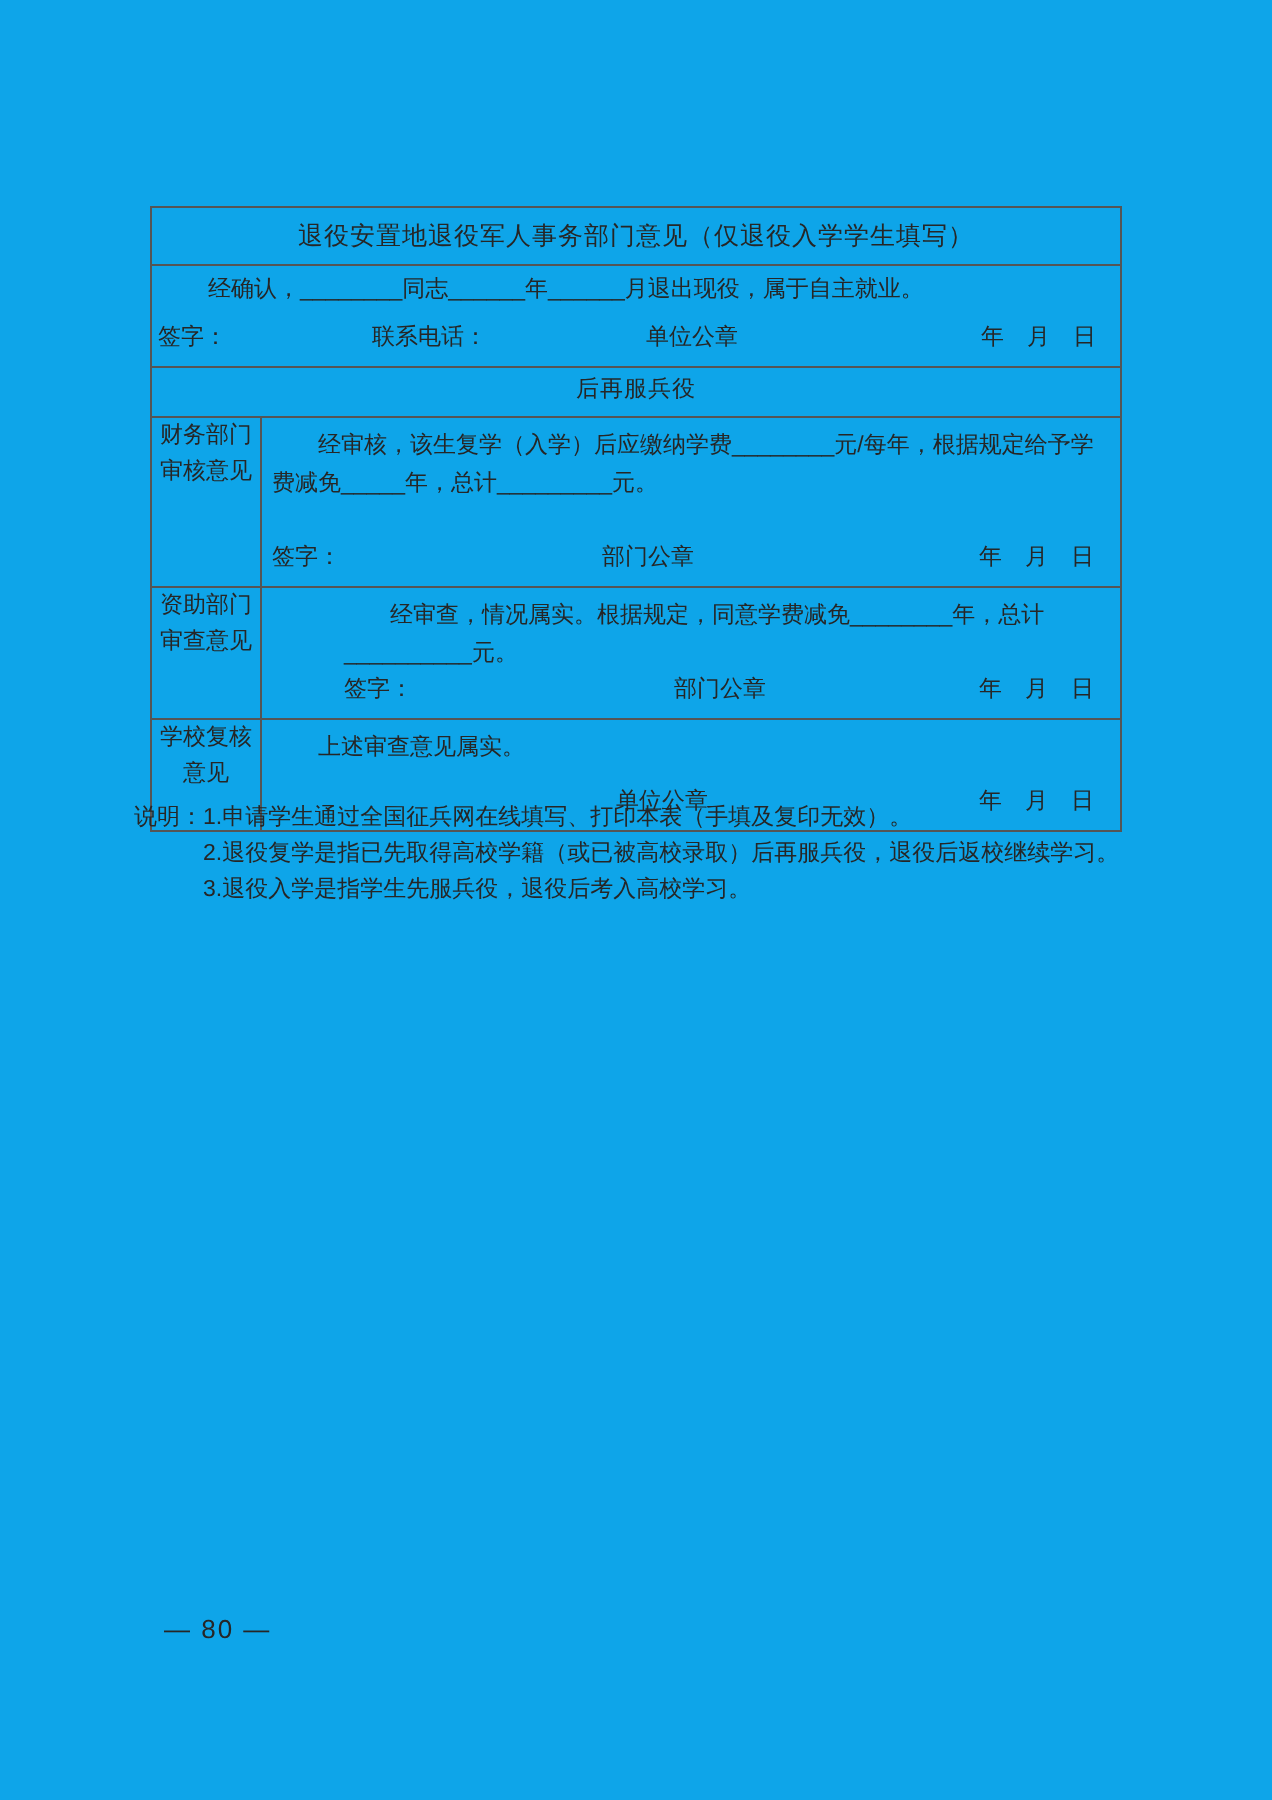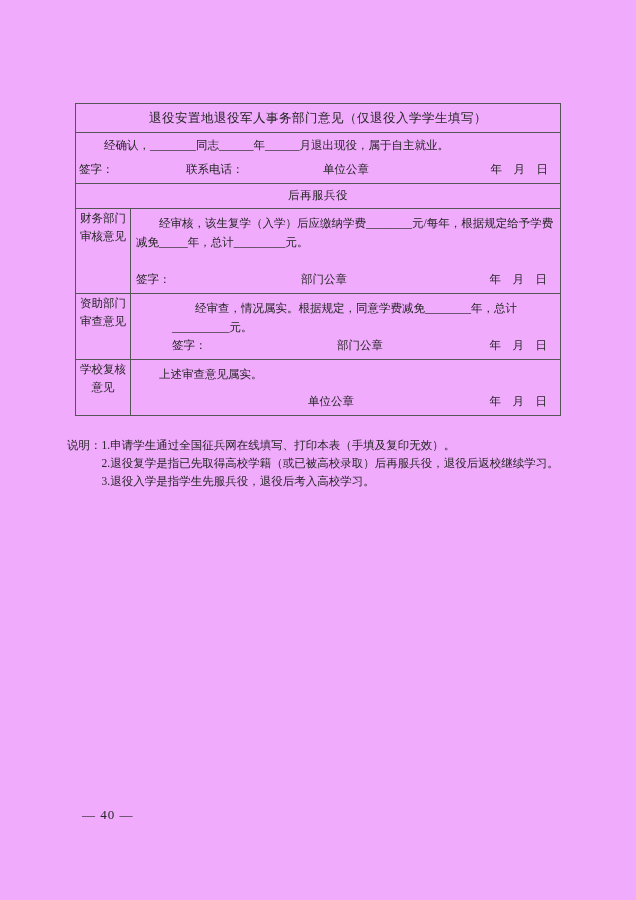--- a/index.html
+++ b/index.html
@@ -1,20 +1,20 @@
 <!DOCTYPE html>
 <html><head>
 <meta charset="utf-8">
 <style>
   html,body{margin:0;padding:0;background:#fff;}
   .page{
     position:relative;
     width:636px;height:900px;
-    background:#f0abfc;
-    font-family:Liberation Serif, serif;
+    background:#0ea5e9;
+    font-family:Liberation Sans, sans-serif;
     color:#262626;
     overflow:hidden;
   }
   
   .form-table{
     position:absolute;left:75px;top:103px;width:486px;
     box-sizing:border-box;border:1px solid #555;
     font-size:11.5px;line-height:17px;
   }
   .row{box-sizing:border-box;position:relative;border-top:1px solid #555;}
@@ -38,21 +38,21 @@
   .sig-line{position:absolute;left:5px;right:13px;bottom:6px;height:15px;line-height:15px;}
   .r-dept .sig-line{left:3px;right:12px;}
   .sig-sign{position:absolute;left:0;}
   .sig-phone{position:absolute;left:107px;}
   .sig-seal{position:absolute;left:165px;}
   .r-dept .sig-seal{left:244px;}
   .r-school .sig-seal{left:172px;}
   .sig-date{position:absolute;right:0;}
   
   .notes{
-    position:absolute;left:67px;top:436px;width:512px;
+    position:absolute;left:67px;top:400px;width:512px;
     font-size:11.5px;line-height:18px;display:flex;justify-content:center;
   }
   .notes-label{flex:none;white-space:nowrap;}
   .notes-items{flex:1;}
   
   .page-number{position:absolute;left:82px;top:807px;font-size:13px;letter-spacing:1px;}
 </style>
 </head>
 <body>
 
@@ -123,15 +123,15 @@
 
   <div class="notes">
     <span class="notes-label">说明：</span>
     <div class="notes-items">
       <div>1.申请学生通过全国征兵网在线填写、打印本表（手填及复印无效）。</div>
       <div>2.退役复学是指已先取得高校学籍（或已被高校录取）后再服兵役，退役后返校继续学习。</div>
       <div>3.退役入学是指学生先服兵役，退役后考入高校学习。</div>
     </div>
   </div>
 
-  <div class="page-number">— 40 —</div>
+  <div class="page-number">— 80 —</div>
 
 </div>
 
 </body></html>

